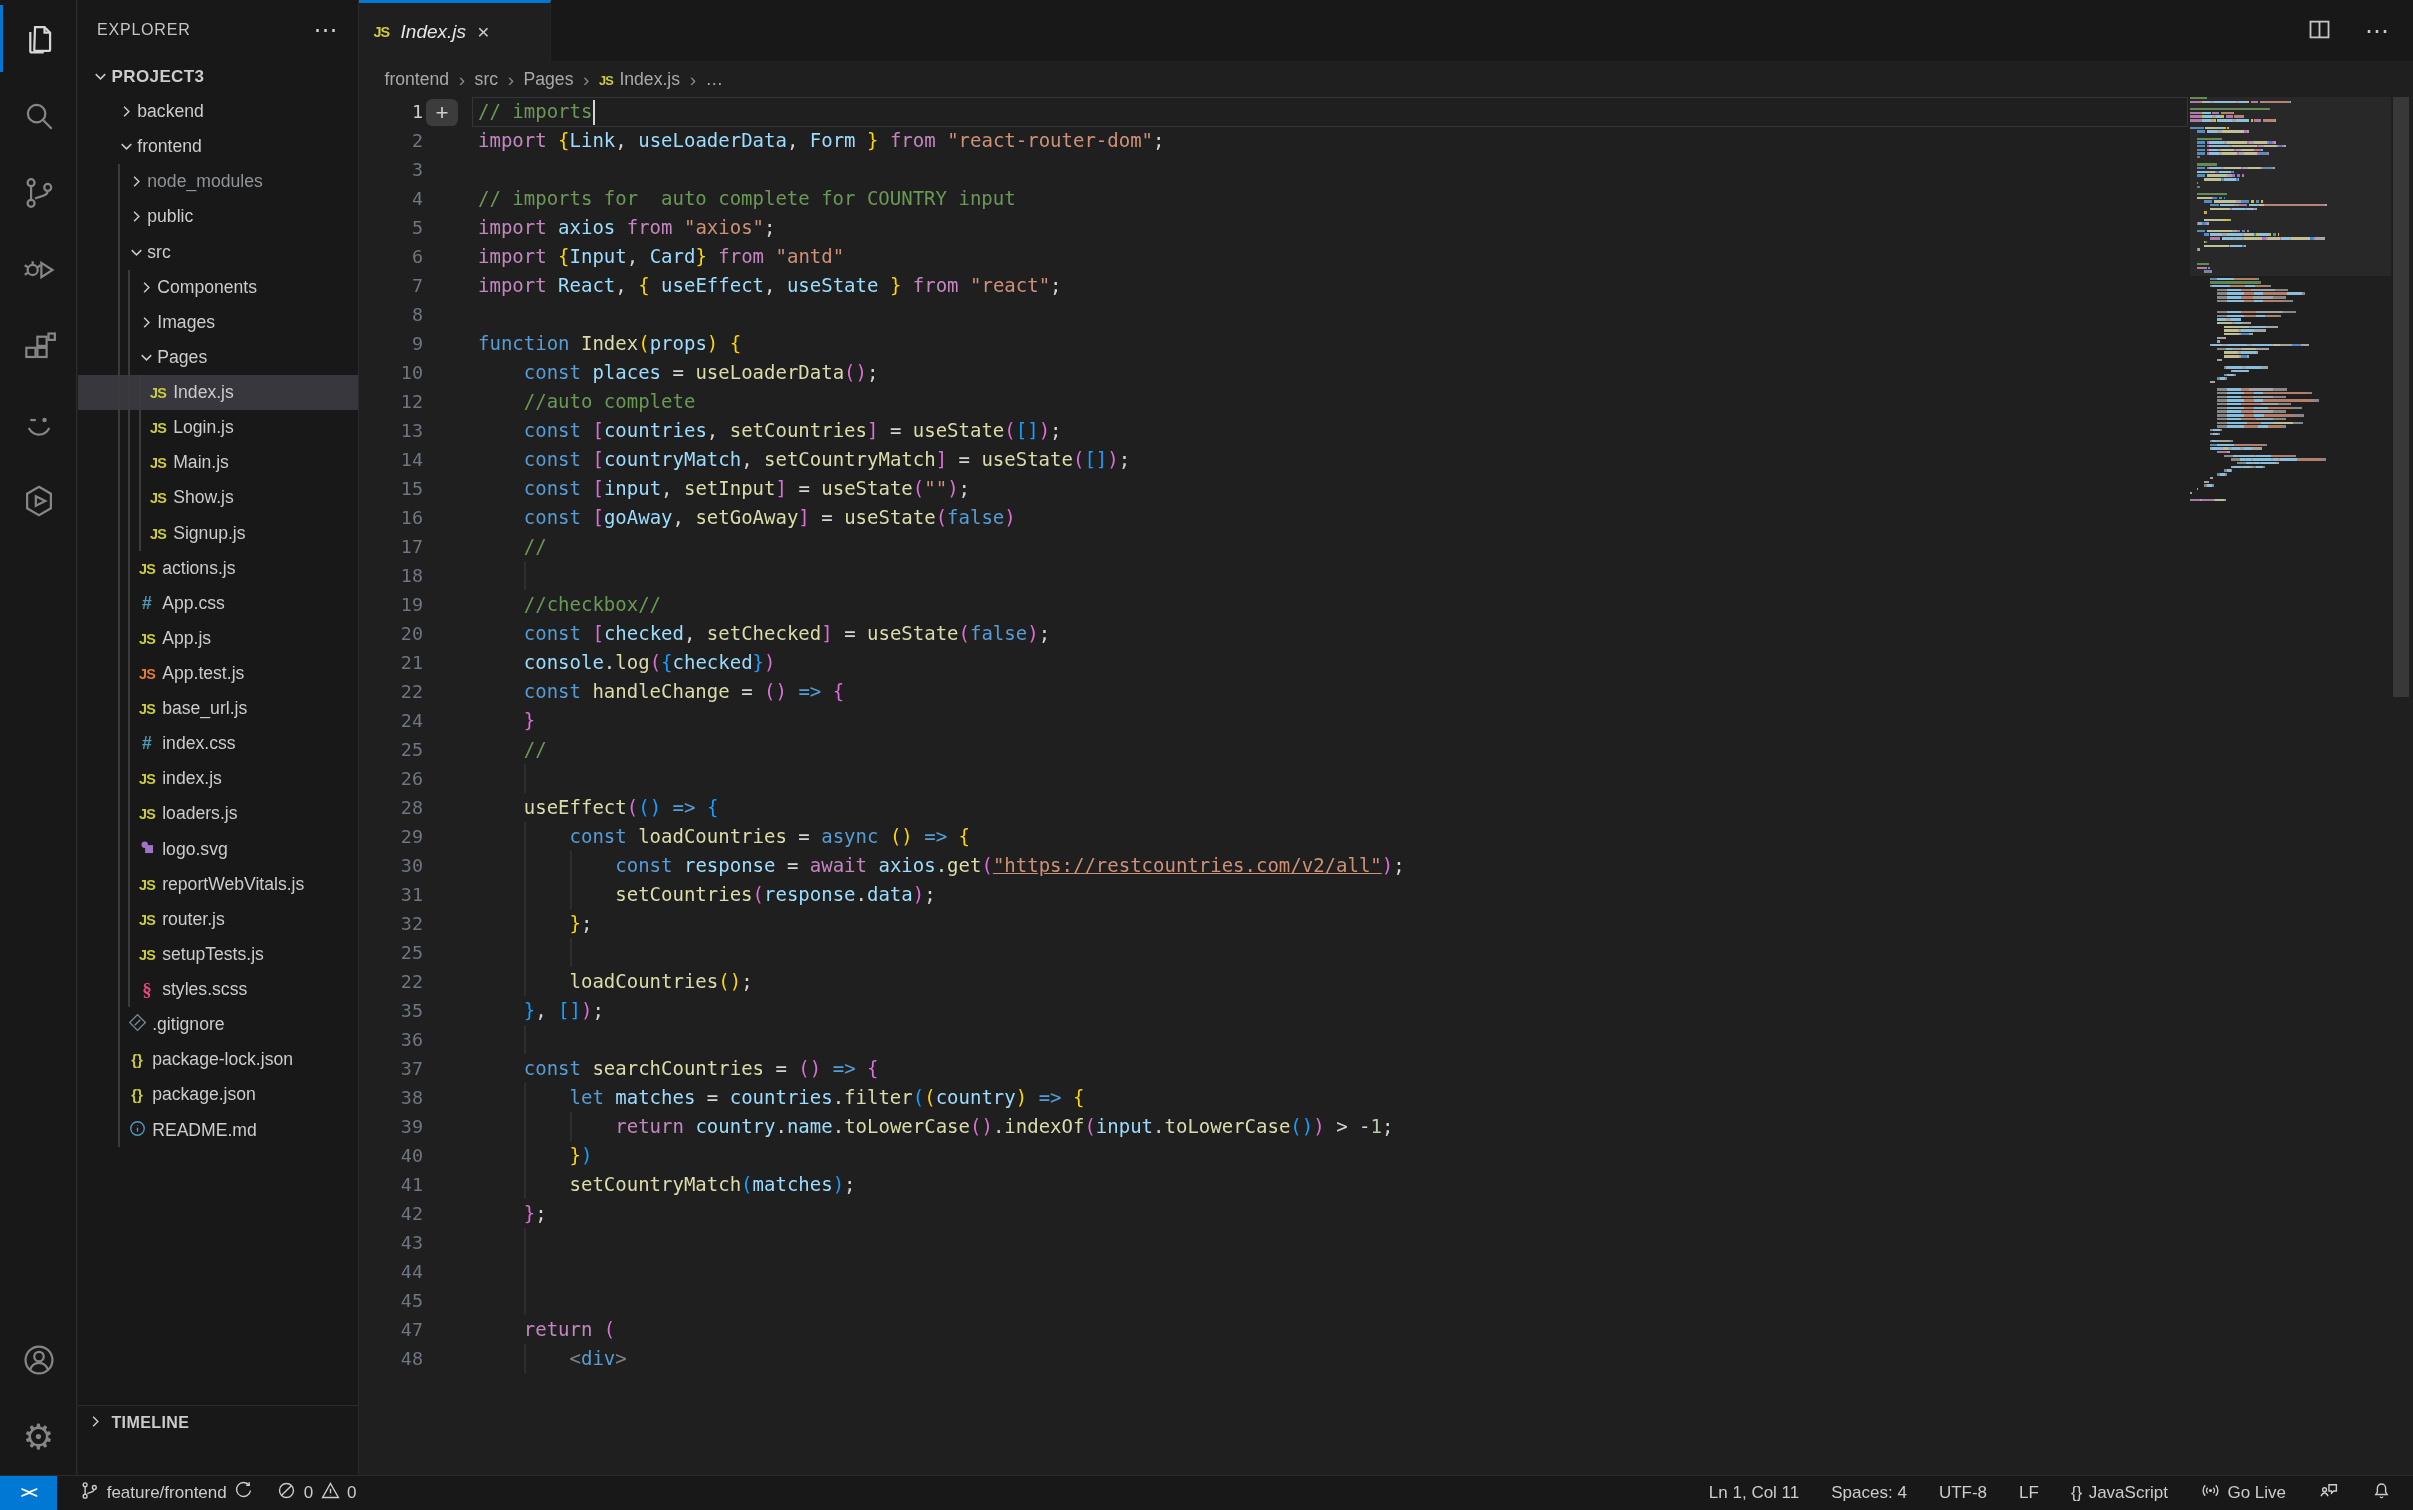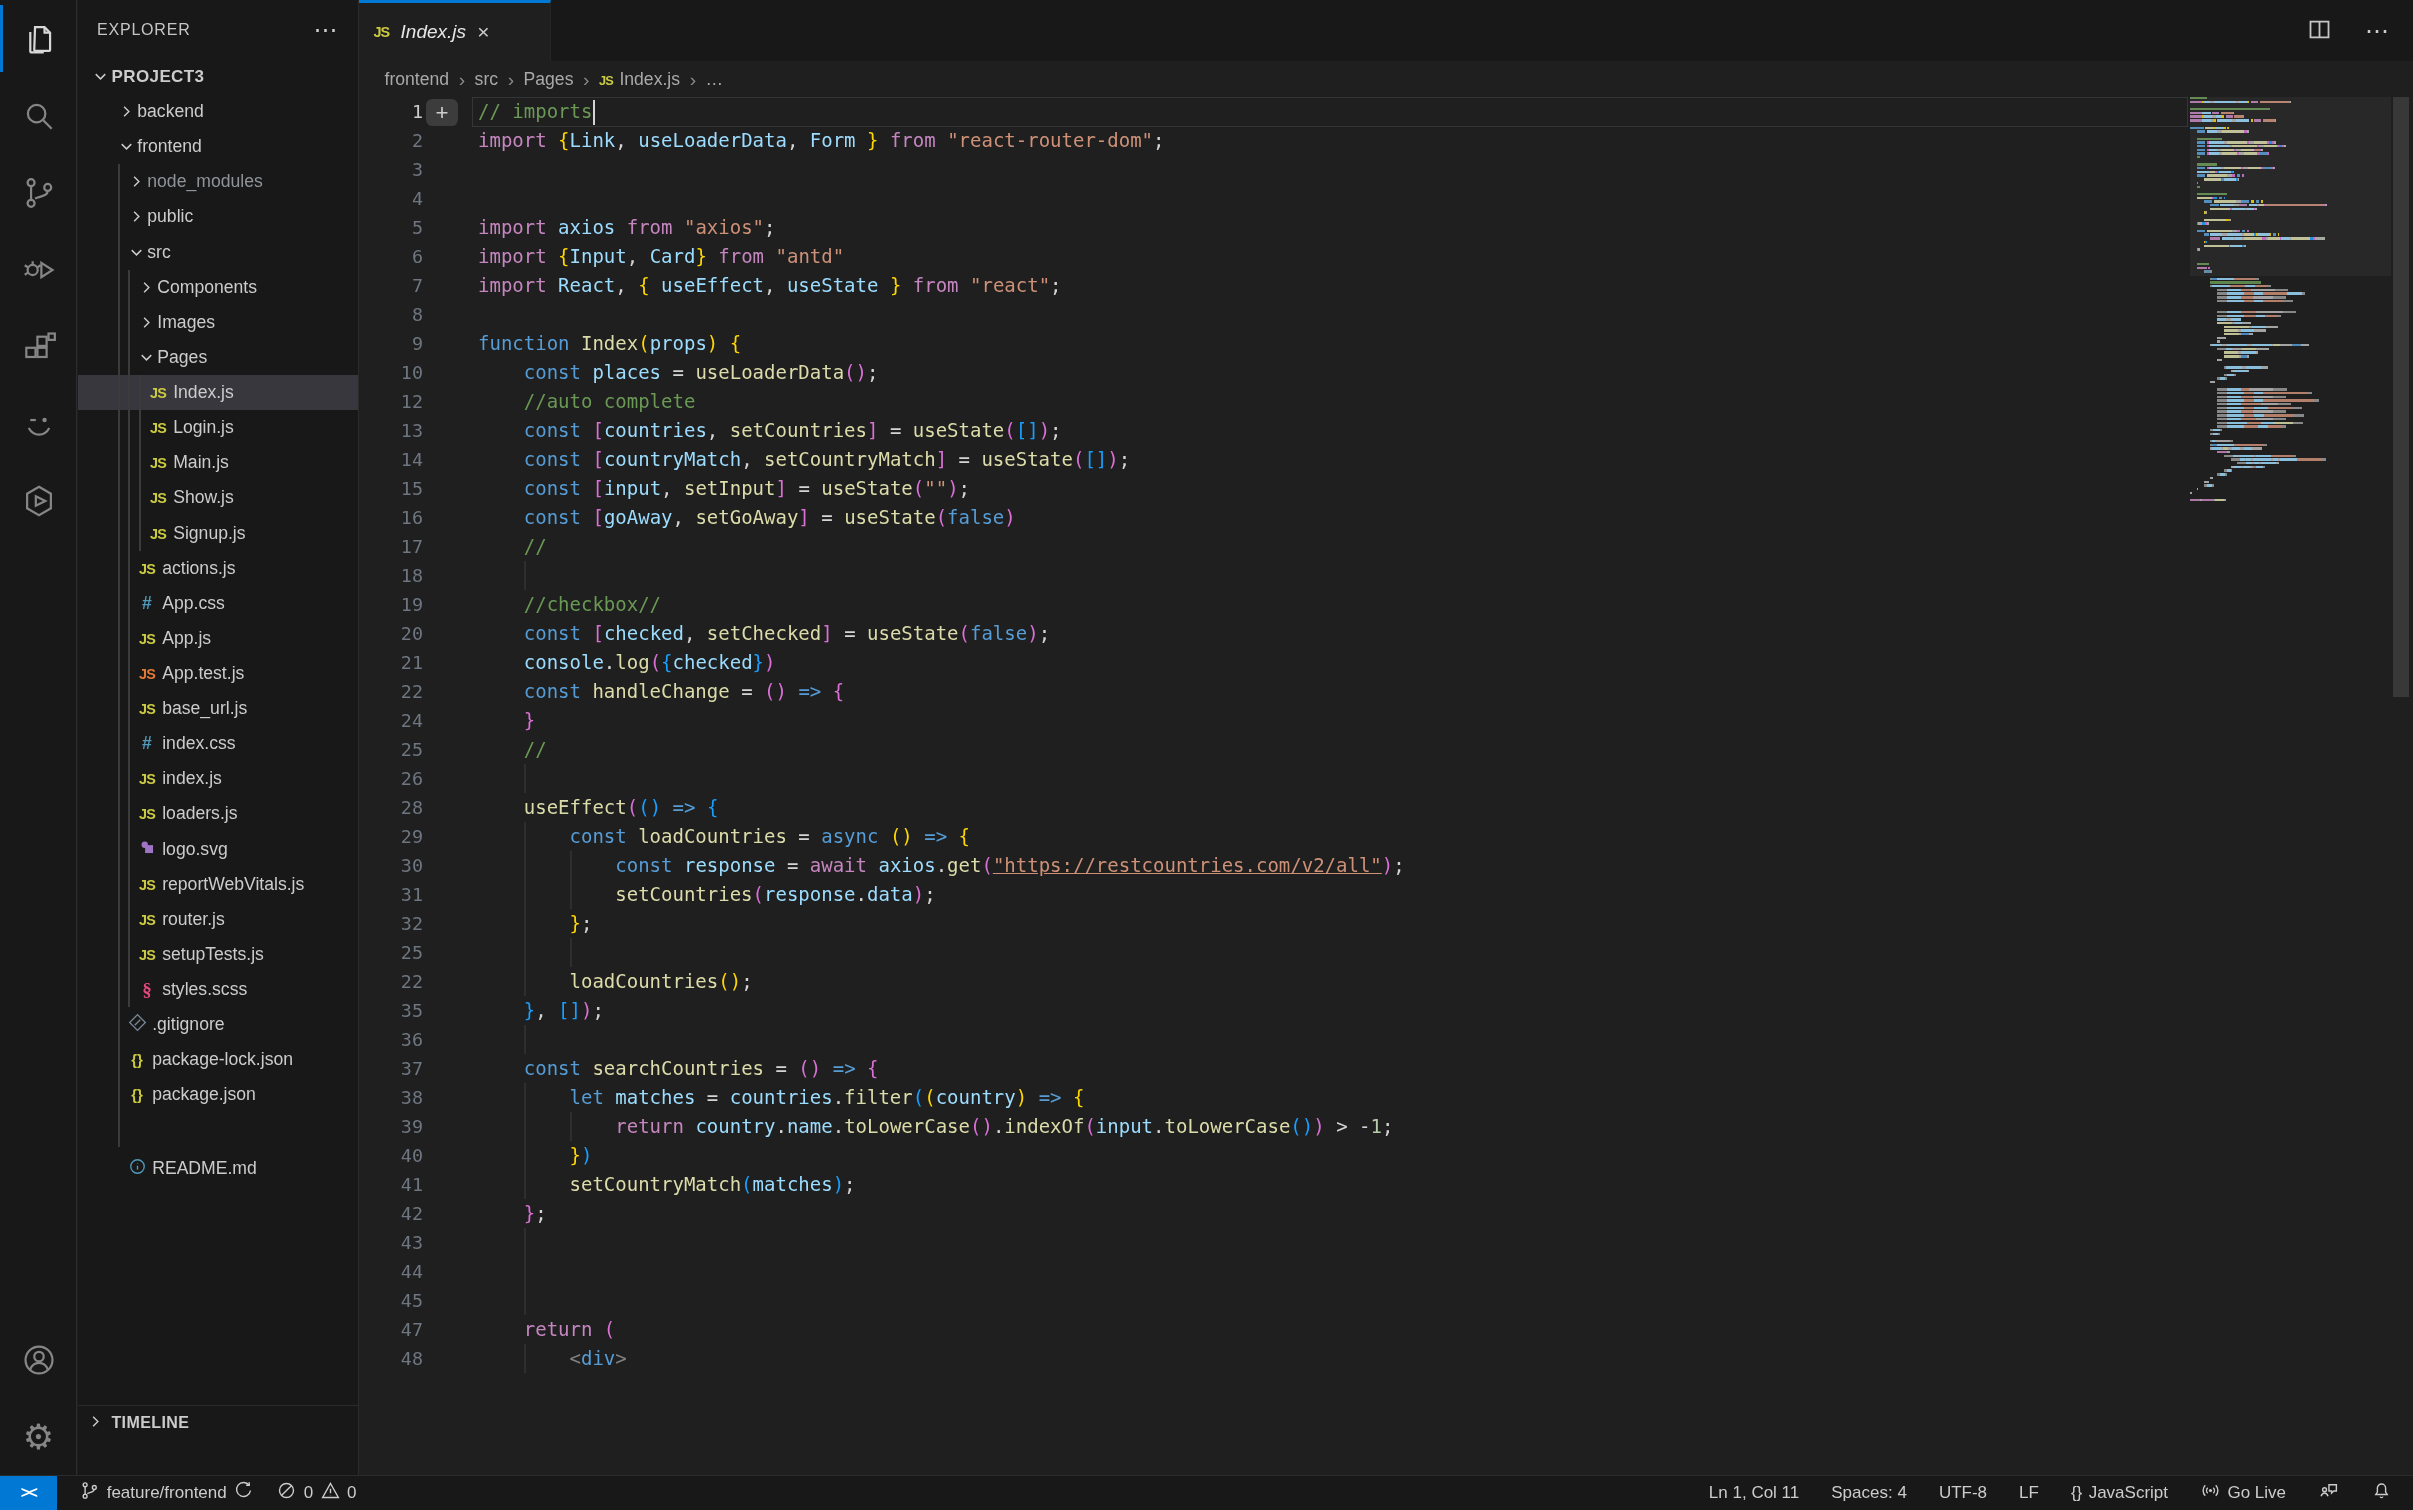--- a/index.html
+++ b/index.html
@@ -372,21 +372,21 @@
         <div class="tree-row" style="top: 983px;">
           <span style="width:47px;flex:0 0 47px"></span>
           <span class="ficon"><span class="json-badge">{}</span></span>
           <span class="label">package-lock.json</span>
         </div>
         <div class="tree-row" style="top: 1018px;">
           <span style="width:47px;flex:0 0 47px"></span>
           <span class="ficon"><span class="json-badge">{}</span></span>
           <span class="label">package.json</span>
         </div>
-        <div class="tree-row" style="top: 1054px; margin-top: 38px;">
+        <div class="tree-row" style="top: 1054px;">
           <span style="width:47px;flex:0 0 47px"></span>
           <span class="ficon"><svg viewBox="0 0 24 24" style="stroke:#519aba;fill:none;stroke-width:1.7">
               <circle cx="12" cy="12" r="8.5"></circle>
               <path d="M12 11v5"></path>
               <path d="M12 7.6v.6"></path>
             </svg></span>
           <span class="label">README.md</span>
         </div>
       </div>
     <div id="timeline">
@@ -425,21 +425,21 @@
         <span class="crumb-sep">›</span>
         <span class="crumb"><span class="js-badge">JS</span>Index.js</span>
         <span class="crumb-sep">›</span>
         <span class="crumb">…</span>
       </div>
 
     <div id="codewrap">
         <div class="code-row"><span class="ln active">1</span><span class="txt"><span class="cm">// imports</span></span></div>
         <div class="code-row"><span class="ln">2</span><span class="txt"><span class="kw">import </span><span class="bG">{</span><span class="vr">Link</span><span class="pn">, </span><span class="vr">useLoaderData</span><span class="pn">, </span><span class="vr">Form </span><span class="bG">}</span><span class="pn"> </span><span class="kw">from</span><span class="pn"> </span><span class="st">"react-router-dom"</span><span class="pn">;</span></span></div>
         <div class="code-row"><span class="ln">3</span><span class="txt"></span></div>
-        <div class="code-row"><span class="ln">4</span></div>
+        <div class="code-row"><span class="ln">4</span><span class="txt"><span class="cm">// imports for  auto complete for COUNTRY input</span></span></div>
         <div class="code-row"><span class="ln">5</span><span class="txt"><span class="kw">import </span><span class="vr">axios</span><span class="pn"> </span><span class="kw">from</span><span class="pn"> </span><span class="st">"axios"</span><span class="pn">;</span></span></div>
         <div class="code-row"><span class="ln">6</span><span class="txt"><span class="kw">import </span><span class="bG">{</span><span class="vr">Input</span><span class="pn">, </span><span class="vr">Card</span><span class="bG">}</span><span class="pn"> </span><span class="kw">from</span><span class="pn"> </span><span class="st">"antd"</span></span></div>
         <div class="code-row"><span class="ln">7</span><span class="txt"><span class="kw">import </span><span class="vr">React</span><span class="pn">, </span><span class="bG">{</span><span class="pn"> </span><span class="vr">useEffect</span><span class="pn">, </span><span class="vr">useState</span><span class="pn"> </span><span class="bG">}</span><span class="pn"> </span><span class="kw">from</span><span class="pn"> </span><span class="st">"react"</span><span class="pn">;</span></span></div>
         <div class="code-row"><span class="ln">8</span><span class="txt"></span></div>
         <div class="code-row"><span class="ln">9</span><span class="txt"><span class="kb">function</span><span class="pn"> </span><span class="fn">Index</span><span class="bG">(</span><span class="vr">props</span><span class="bG">)</span><span class="pn"> </span><span class="bG">{</span></span></div>
         <div class="code-row"><span class="ln">10</span><span class="txt"><span class="pn">    </span><span class="kb">const</span><span class="pn"> </span><span class="vr">places</span><span class="pn"> = </span><span class="fn">useLoaderData</span><span class="bP">(</span><span class="bP">)</span><span class="pn">;</span></span></div>
         <div class="code-row"><span class="ln">12</span><span class="txt"><span class="pn">    </span><span class="cm">//auto complete</span></span></div>
         <div class="code-row"><span class="ln">13</span><span class="txt"><span class="pn">    </span><span class="kb">const</span><span class="pn"> </span><span class="bP">[</span><span class="vr">countries</span><span class="pn">, </span><span class="fn">setCountries</span><span class="bP">]</span><span class="pn"> = </span><span class="fn">useState</span><span class="bP">(</span><span class="bB">[]</span><span class="bP">)</span><span class="pn">;</span></span></div>
         <div class="code-row"><span class="ln">14</span><span class="txt"><span class="pn">    </span><span class="kb">const</span><span class="pn"> </span><span class="bP">[</span><span class="vr">countryMatch</span><span class="pn">, </span><span class="fn">setCountryMatch</span><span class="bP">]</span><span class="pn"> = </span><span class="fn">useState</span><span class="bP">(</span><span class="bB">[]</span><span class="bP">)</span><span class="pn">;</span></span></div>
         <div class="code-row"><span class="ln">15</span><span class="txt"><span class="pn">    </span><span class="kb">const</span><span class="pn"> </span><span class="bP">[</span><span class="vr">input</span><span class="pn">, </span><span class="fn">setInput</span><span class="bP">]</span><span class="pn"> = </span><span class="fn">useState</span><span class="bP">(</span><span class="st">""</span><span class="bP">)</span><span class="pn">;</span></span></div>

